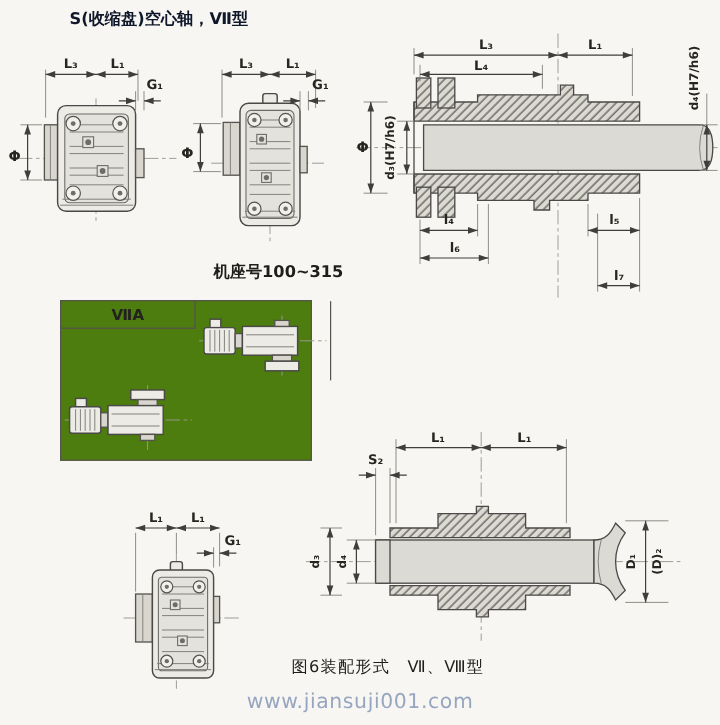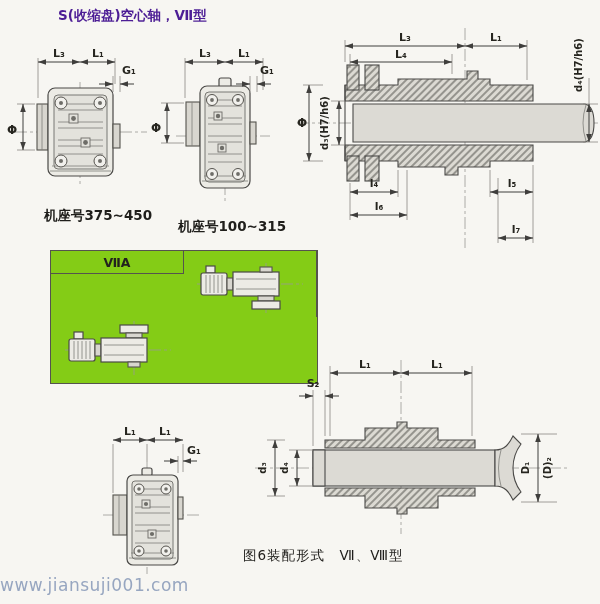--- a/index.html
+++ b/index.html
@@ -1,40 +1,40 @@
 <!DOCTYPE html>
 <html><head>
 <meta charset="utf-8">
 <style>
   *{box-sizing:border-box}
   html,body{margin:0;padding:0}
   body{font-family:"DejaVu Sans","Liberation Sans",sans-serif;background:#e9e9e7}
   #canvas{position:relative;width:600px;height:604px;background:#f7f6f2;overflow:hidden}
   .abs{position:absolute}
-  .title{font-weight:bold;font-size:13.5px;color:#4c1d95;white-space:nowrap}
+  .title{font-weight:bold;font-size:13.5px;color:#0f172a;white-space:nowrap}
   .frame-label{font-weight:bold;font-size:13.5px;color:#1f1e1b;text-align:center;white-space:nowrap}
   .caption{font-weight:normal;font-size:13.5px;color:#1f1e1b;white-space:nowrap;letter-spacing:1px}
-  .wm{left:0;right:0;top:575px;text-align:left;font-size:17px;color:#97a6c0;letter-spacing:.5px}
+  .wm{left:0;right:0;top:575px;text-align:center;font-size:17px;color:#97a6c0;letter-spacing:.5px}
   svg{display:block}
   svg text{font-family:"DejaVu Sans","Liberation Sans",sans-serif;font-size:11px;font-weight:bold;fill:#26251f}
   svg text.small{font-size:10px}
   svg text.phi{font-size:12px}
   .dim{stroke:#3f3e3c;stroke-width:1;fill:none}
   .ext{stroke:#8a8984;stroke-width:.8;fill:none}
   .cl{stroke:#9b9a94;stroke-width:.8;fill:none;stroke-dasharray:12 3 3 3}
   .oln{stroke:#4a4947;stroke-width:1.1;fill:none}
   .body{fill:#ecebe5;stroke:#4a4947;stroke-width:1.2}
   .inner{fill:#e3e2dc;stroke:#6c6b66;stroke-width:.9}
   .rib{stroke:#7e7d78;stroke-width:.8;fill:none}
   .bolt{fill:#f1f0ec;stroke:#55534e;stroke-width:1}
   .boltc{fill:#6e6d68;stroke:none}
   .hub{fill:#d8d6cf;stroke:#55534e;stroke-width:1.1}
   .shaft{fill:#dcdad4;stroke:#4a4947;stroke-width:1.1}
   .hatchy{fill:url(#hatch);stroke:#4a4947;stroke-width:1.1}
-  .vtable{position:absolute;left:50px;top:250px;width:268px;border:1.3px solid#55534e;display:grid;grid-template-columns:1fr 1fr;background:#84cc16}
+  .vtable{position:absolute;left:50px;top:250px;width:210px;border:1.3px solid#55534e;display:grid;grid-template-columns:1fr 1fr;background:#4d7c0f}
   .vtable .hd{height:23px;border-bottom:1.3px solid #55534e;display:flex;align-items:center;justify-content:center;font-weight:bold;font-size:12.5px;color:#23221e}
   .vtable .colA{border-right:1.3px solid #55534e}
   .vtable .cell{height:66px;display:flex;align-items:center;justify-content:center}
 </style>
 </head>
 <body>
 
 <div id="canvas">
 
   <svg width="0" height="0" style="position:absolute" aria-hidden="true">
@@ -173,21 +173,20 @@
       <text x="119" y="36" text-anchor="middle">G₁</text>
     </g>
     <g>
       <line class="ext" x1="13" y1="65" x2="36" y2="65"></line>
       <line class="ext" x1="13" y1="105" x2="36" y2="105"></line>
       <line class="dim" x1="19" y1="65" x2="19" y2="105" marker-start="url(#mb)" marker-end="url(#ma)"></line>
       <text class="phi" x="3" y="94">Φ</text>
     </g>
   </svg>
 
-  <div class="abs frame-label" style="left:38px;top:207px;width:120px">机座号375~450</div>
   <div class="abs frame-label" style="left:172px;top:218px;width:120px">机座号100~315</div>
 
   <svg class="abs" style="left:295px;top:20px" width="305" height="235" viewBox="0 0 305 235">
     <g>
       <line class="cl" x1="2" y1="103" x2="303" y2="103"></line>
       <line class="cl" x1="170" y1="8" x2="170" y2="228"></line>
     </g>
     <path class="shaft" d="M58,84 L290,84 Q299,86 299,103 Q299,120 290,122 L58,122 Z"></path>
     <path class="rib" d="M291,85 Q285,103 291,121"></path>
     <polygon class="hatchy" points="50,81 238,81 238,65 195,65 195,59 183,59 183,51 172,51 172,59 103,59 103,65 50,65"></polygon>

